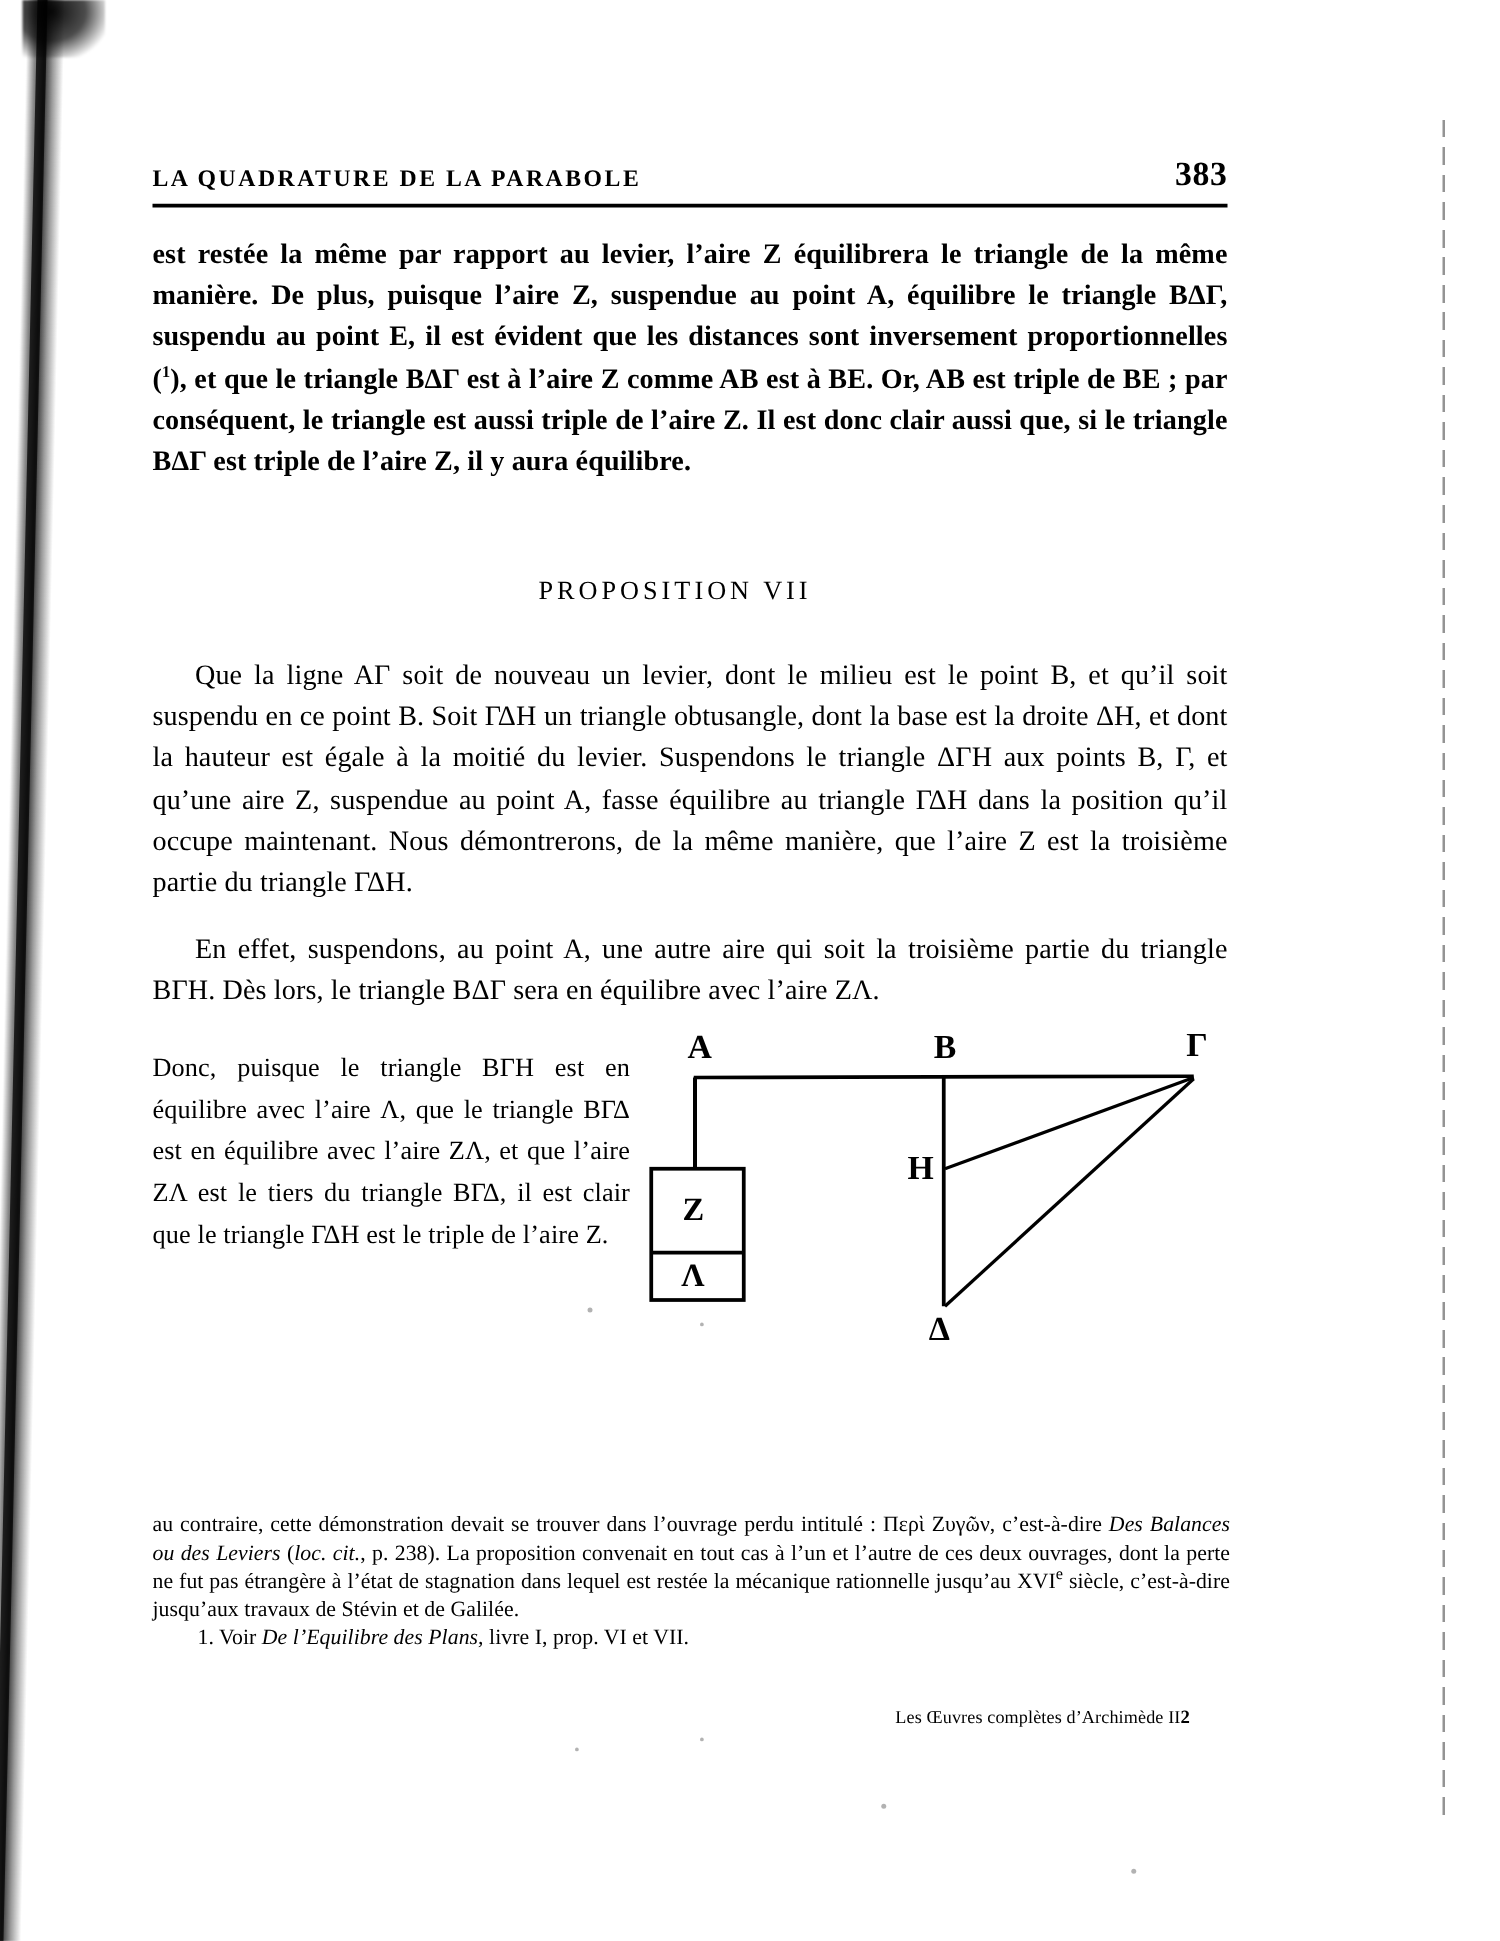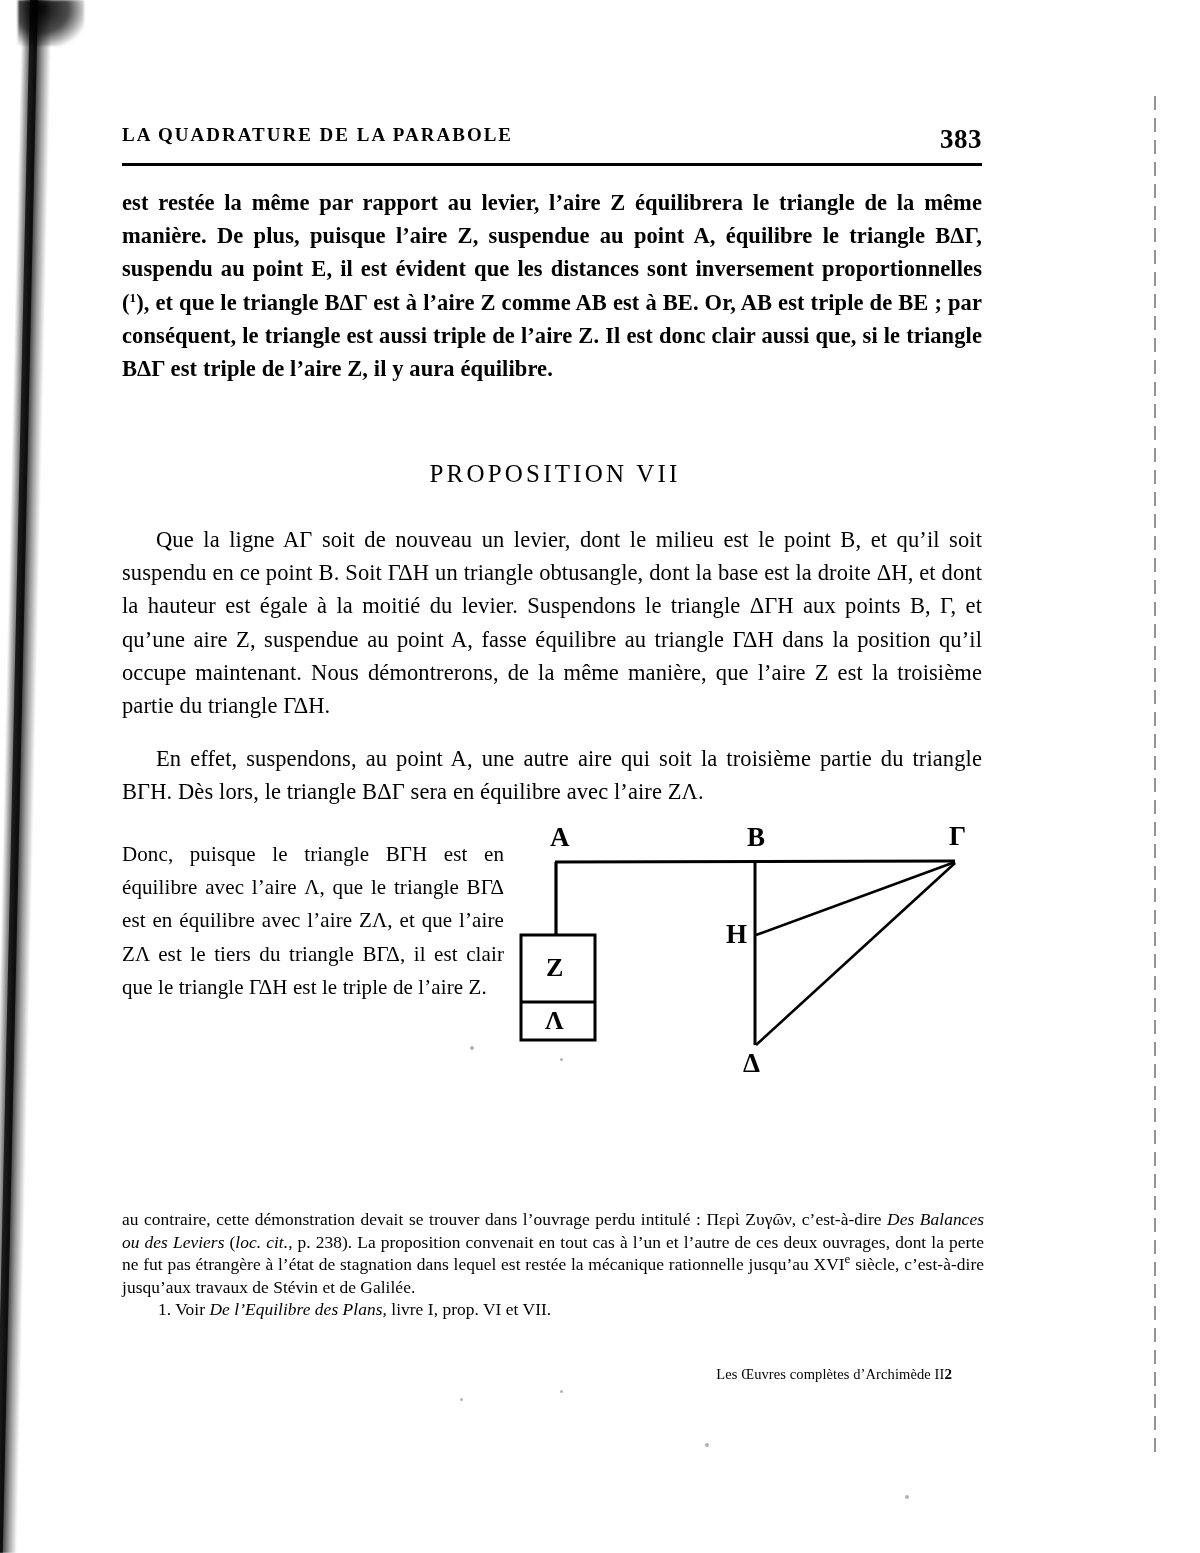--- a/index.html
+++ b/index.html
@@ -75,21 +75,21 @@
     border-radius: 50%;
   }
 
   
   .runhead {
     position: absolute;
     left: 122px;
     top: 124px;
     width: 860px;
     display: flex;
-    align-items: flex-start;
+    align-items: flex-end;
     justify-content: space-between;
   }
   .runhead-title {
     font-size: 19px;
     letter-spacing: 2.0px;
     font-weight: 600;
   }
   .runhead-folio {
     font-size: 27px;
     font-weight: 700;
@@ -123,25 +123,25 @@
   p.bt.indent { text-indent: 34px; }
   .sup {
     font-size: 13px;
     vertical-align: super;
     line-height: 0;
   }
 
   
   .prop-head {
     position: absolute;
-    left: 125px;
+    left: 110px;
     top: 460px;
     width: 860px;
     text-align: center;
-    font-size: 25px;
+    font-size: 21px;
     letter-spacing: 3.2px;
     font-weight: 400;
   }
 
   .para2 {
     position: absolute;
     left: 122px;
     top: 523px;
     width: 860px;
   }

